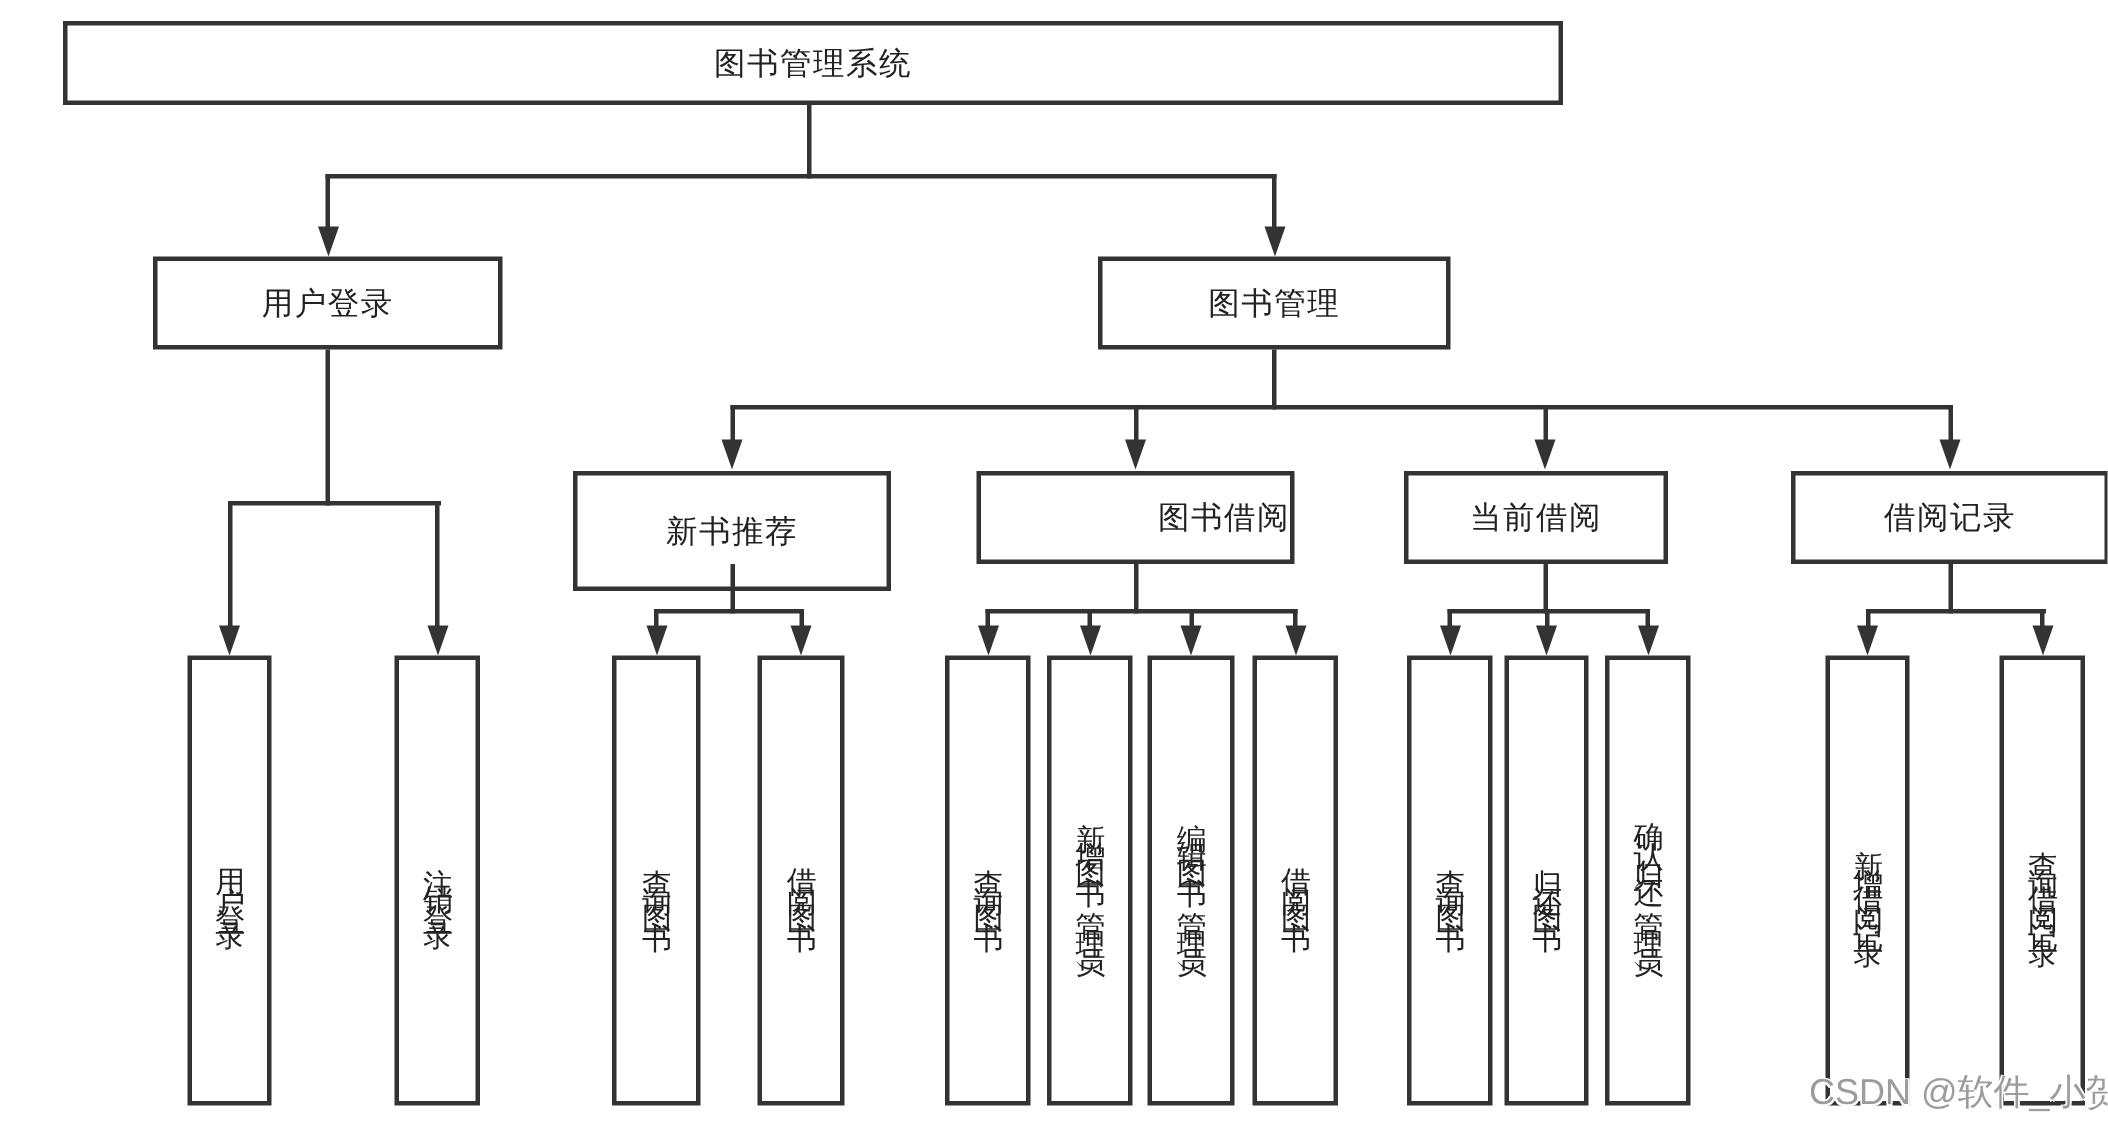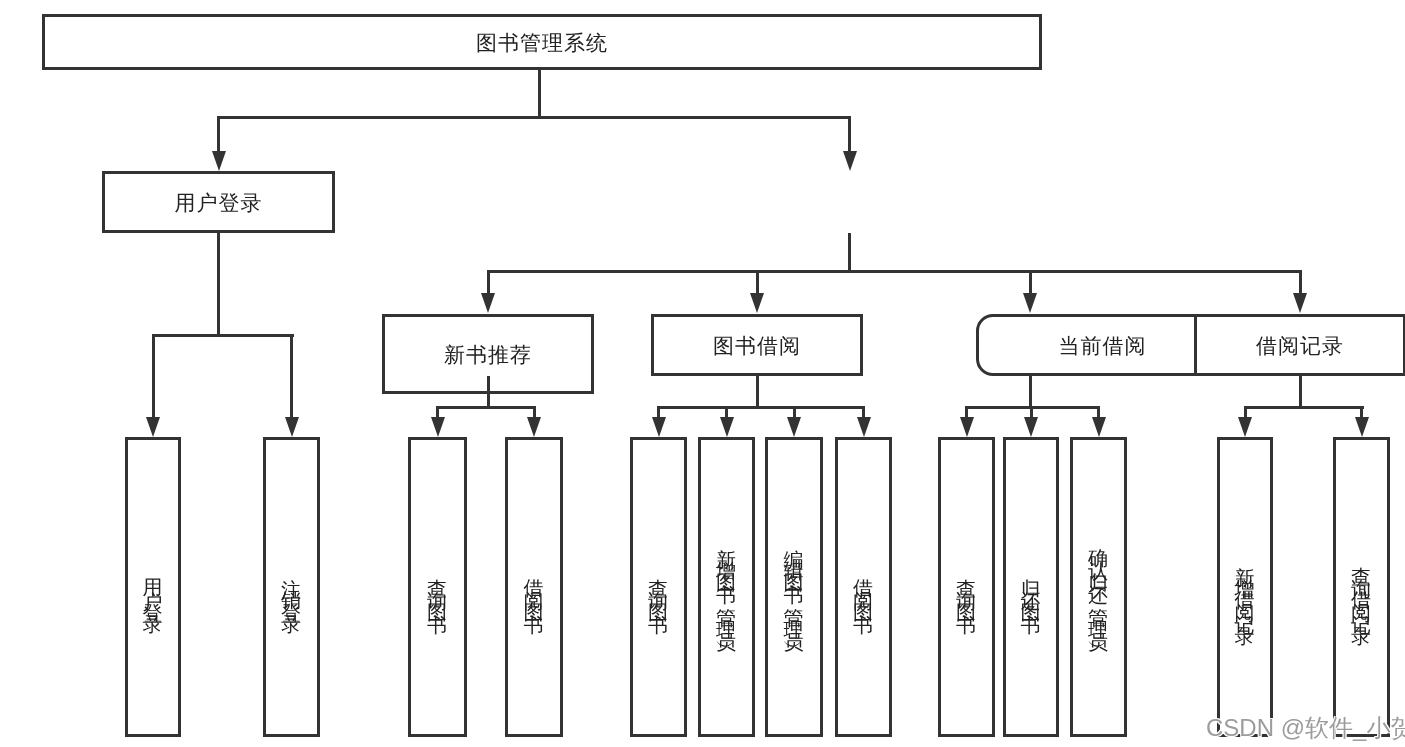--- a/index.html
+++ b/index.html
@@ -67,20 +67,23 @@
   <div class="ln" style="left:518px;top:69px;width:3px;height:50px;"></div>
   <div class="ln" style="left:197px;top:116px;width:634px;height:3px;"></div>
   <div class="ln" style="left:197px;top:116px;width:3px;height:38px;"></div>
   <div class="arw" style="left:192px;top:151px;"></div>
   <div class="ln" style="left:828px;top:116px;width:3px;height:38px;"></div>
   <div class="arw" style="left:823px;top:151px;"></div>
 
   <div class="node" style="left:82px;top:171px;width:233px;height:62px;">
     <span>用户登录</span>
   </div>
+  <div class="node" style="left:712px;top:171px;width:235px;height:62px;">
+    <span>图书管理</span>
+  </div>
 
   <div class="ln" style="left:197px;top:233px;width:3px;height:104px;"></div>
   <div class="ln" style="left:132px;top:334px;width:142px;height:3px;"></div>
   <div class="ln" style="left:132px;top:334px;width:3px;height:84px;"></div>
   <div class="arw" style="left:126px;top:417px;"></div>
   <div class="ln" style="left:270px;top:334px;width:3px;height:84px;"></div>
   <div class="arw" style="left:265px;top:417px;"></div>
 
   <div class="ln" style="left:828px;top:233px;width:3px;height:40px;"></div>
   <div class="ln" style="left:467px;top:270px;width:815px;height:3px;"></div>
@@ -89,24 +92,24 @@
   <div class="ln" style="left:736px;top:270px;width:3px;height:24px;"></div>
   <div class="arw" style="left:730px;top:293px;"></div>
   <div class="ln" style="left:1009px;top:270px;width:3px;height:24px;"></div>
   <div class="arw" style="left:1003px;top:293px;"></div>
   <div class="ln" style="left:1279px;top:270px;width:3px;height:24px;"></div>
   <div class="arw" style="left:1273px;top:293px;"></div>
 
   <div class="node" style="left:362px;top:314px;width:212px;height:80px;">
     <span>新书推荐</span>
   </div>
-  <div class="node" style="left:631px;top:314px;width:212px;height:62px;">
+  <div class="node" style="left:631px;top:314px;width:212px;height:62px;justify-content:flex-end;">
     <span>图书借阅</span>
   </div>
-  <div class="node" style="left:956px;top:314px;width:253px;height:62px;border-radius:17px;">
+  <div class="node" style="left:916px;top:314px;width:176px;height:62px;">
     <span>当前借阅</span>
   </div>
   <div class="node" style="left:1174px;top:314px;width:212px;height:62px;">
     <span>借阅记录</span>
   </div>
 
   <div class="ln" style="left:467px;top:376px;width:3px;height:33px;"></div>
   <div class="ln" style="left:416px;top:406px;width:100px;height:3px;"></div>
   <div class="ln" style="left:416px;top:406px;width:3px;height:13px;"></div>
   <div class="arw" style="left:411px;top:417px;"></div>

